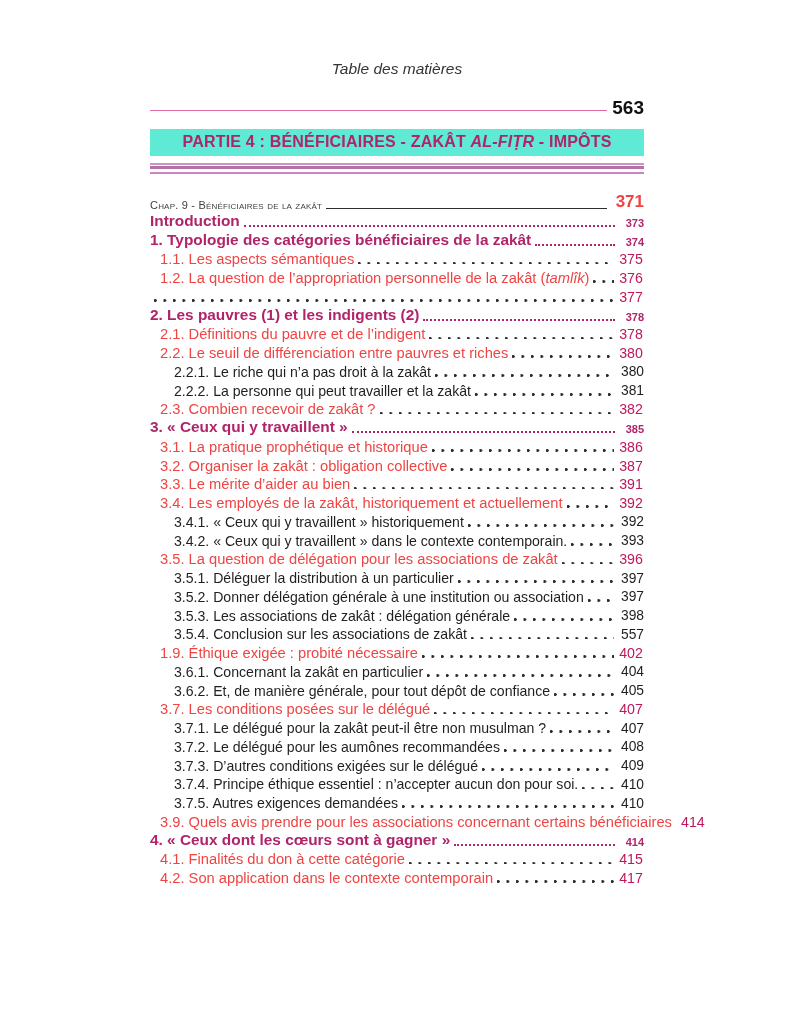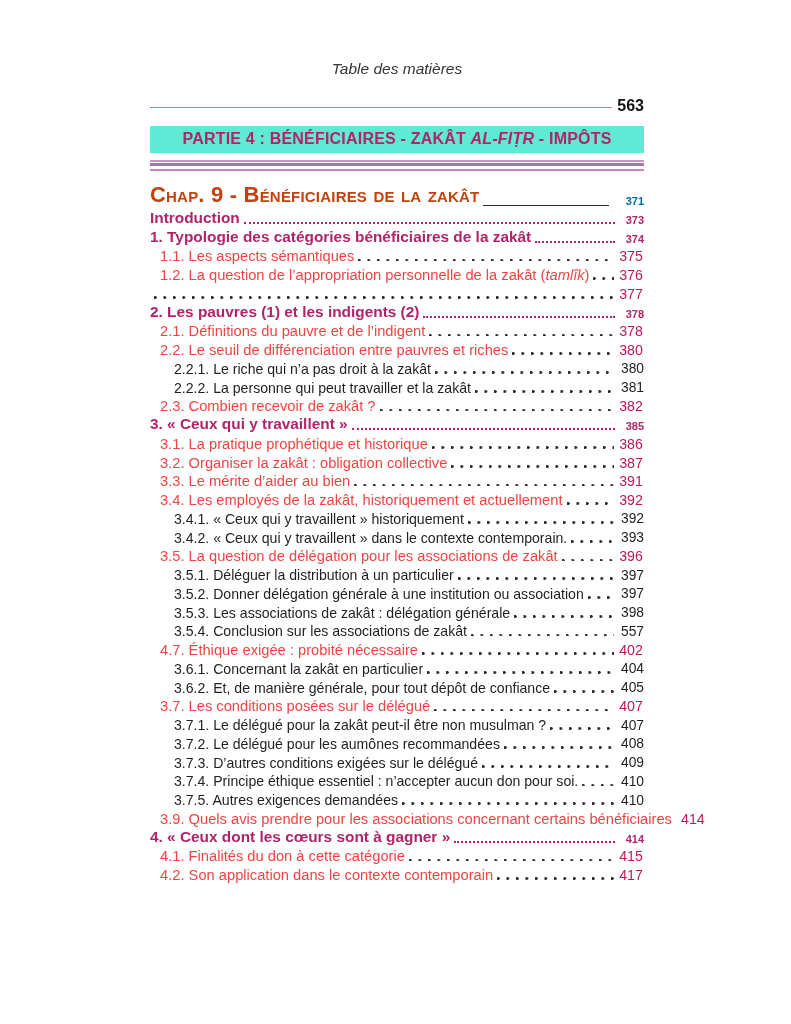--- a/index.html
+++ b/index.html
@@ -29,21 +29,21 @@
     align-items:flex-end;
   }
   .header-rule{
     flex:1;
     height:0;
     border-bottom:1.6px solid #dd6ba3;
     margin-bottom:6px;
     margin-right:5px;
   }
   .header-pagenum{
-    font-size:16px;
+    font-size:19px;
     font-weight:bold;
     color:#111;
     line-height:1;
   }
   
   .part-banner{
     margin-top:12px;
     background:#5eead4;
     text-align:center;
     padding:4px 0 5px 0;
@@ -76,26 +76,26 @@
     background-image:radial-gradient(circle at 1.3px 1.3px,#2b2b2b 1.15px,transparent 1.5px);
     background-size:9.5px 2.6px;
     background-repeat:repeat-x;
   }
   .leader-none{border:none;background:none;}
   .toc-page{text-align:right;min-width:26px;line-height:1.05;}
   
   .lvl-chapter{height:24px;}
   .lvl-chapter .t{
     font-variant:small-caps;
-    font-weight:bold;
-    font-size:22px;
-    color:#c2410c;
+    font-weight:normal;
+    font-size:11px;
+    color:#404040;
     letter-spacing:.2px;
   }
-  .lvl-chapter .toc-page{font-size:11px;font-weight:600;color:#0369a1;}
+  .lvl-chapter .toc-page{font-size:17px;font-weight:600;color:#ef4444;}
   .lvl-intro .t,.lvl-h1 .t{
     color:var(--magenta);
     font-weight:600;
     font-size:15.4px;
   }
   .lvl-intro .toc-page,.lvl-h1 .toc-page{
     color:var(--magenta);
     font-weight:600;
     font-size:11px;
   }
@@ -241,21 +241,21 @@
           <span class="t">3.5.3. Les associations de zakât : délégation générale</span>
           <span class="toc-leader leader-dots-sparse"></span>
           <span class="toc-page">398</span>
         </div>
         <div class="toc-row lvl-h3">
           <span class="t">3.5.4. Conclusion sur les associations de zakât</span>
           <span class="toc-leader leader-dots-sparse"></span>
           <span class="toc-page">557</span>
         </div>
         <div class="toc-row lvl-h2">
-          <span class="t">4.7. Éthique exigée : probité nécessaire</span>
+          <span class="t">1.9. Éthique exigée : probité nécessaire</span>
           <span class="toc-leader leader-dots-sparse"></span>
           <span class="toc-page">402</span>
         </div>
         <div class="toc-row lvl-h3">
           <span class="t">3.6.1. Concernant la zakât en particulier</span>
           <span class="toc-leader leader-dots-sparse"></span>
           <span class="toc-page">404</span>
         </div>
         <div class="toc-row lvl-h3">
           <span class="t">3.6.2. Et, de manière générale, pour tout dépôt de confiance</span>

